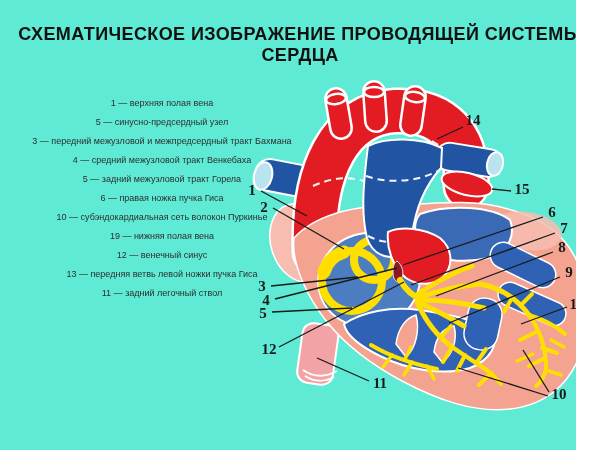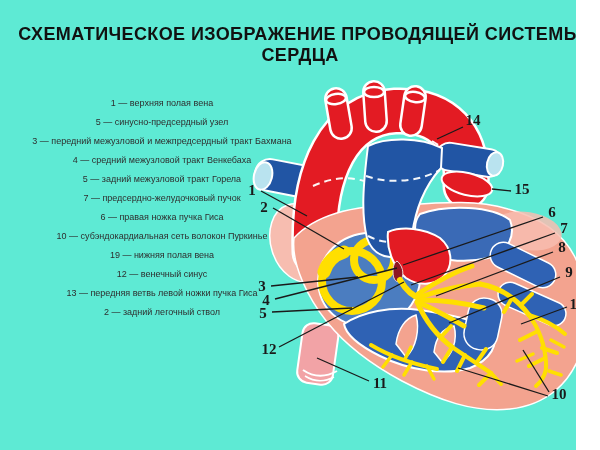--- a/index.html
+++ b/index.html
@@ -33,27 +33,26 @@
 <body>
 
 <div class="slide">
   <div class="title">СХЕМАТИЧЕСКОЕ ИЗОБРАЖЕНИЕ ПРОВОДЯЩЕЙ СИСТЕМЫ СЕРДЦА</div>
   <div class="legend">
       <div class="lrow">1 — верхняя полая вена</div>
       <div class="lrow">5 — синусно-предсердный узел</div>
       <div class="lrow">3 — передний межузловой и межпредсердный тракт Бахмана</div>
       <div class="lrow">4 — средний межузловой тракт Венкебаха</div>
       <div class="lrow">5 — задний межузловой тракт Горела</div>
-      <div class="lrow">7 — предсердно-желудочковый пучок</div>
       <div class="lrow">6 — правая ножка пучка Гиса</div>
       <div class="lrow">10 — субэндокардиальная сеть волокон Пуркинье</div>
       <div class="lrow">19 — нижняя полая вена</div>
       <div class="lrow">12 — венечный синус</div>
       <div class="lrow">13 — передняя ветвь левой ножки пучка Гиса</div>
-      <div class="lrow">2 — задний легочный ствол</div>
+      <div class="lrow">11 — задний легочный ствол</div>
     </div>
 
   <svg id="heart-svg" width="600" height="450" viewBox="0 0 600 450">
 
     <ellipse cx="300" cy="243" rx="29" ry="40" transform="rotate(-18 300 243)" class="lightpink ws15"></ellipse>
 
     <g transform="rotate(11 295 182)">
       <rect x="254" y="164" width="86" height="32" rx="15" class="blue ws"></rect>
     </g>
     <ellipse cx="263" cy="176" rx="9" ry="14" transform="rotate(14 263 176)" class="opening ws"></ellipse>

